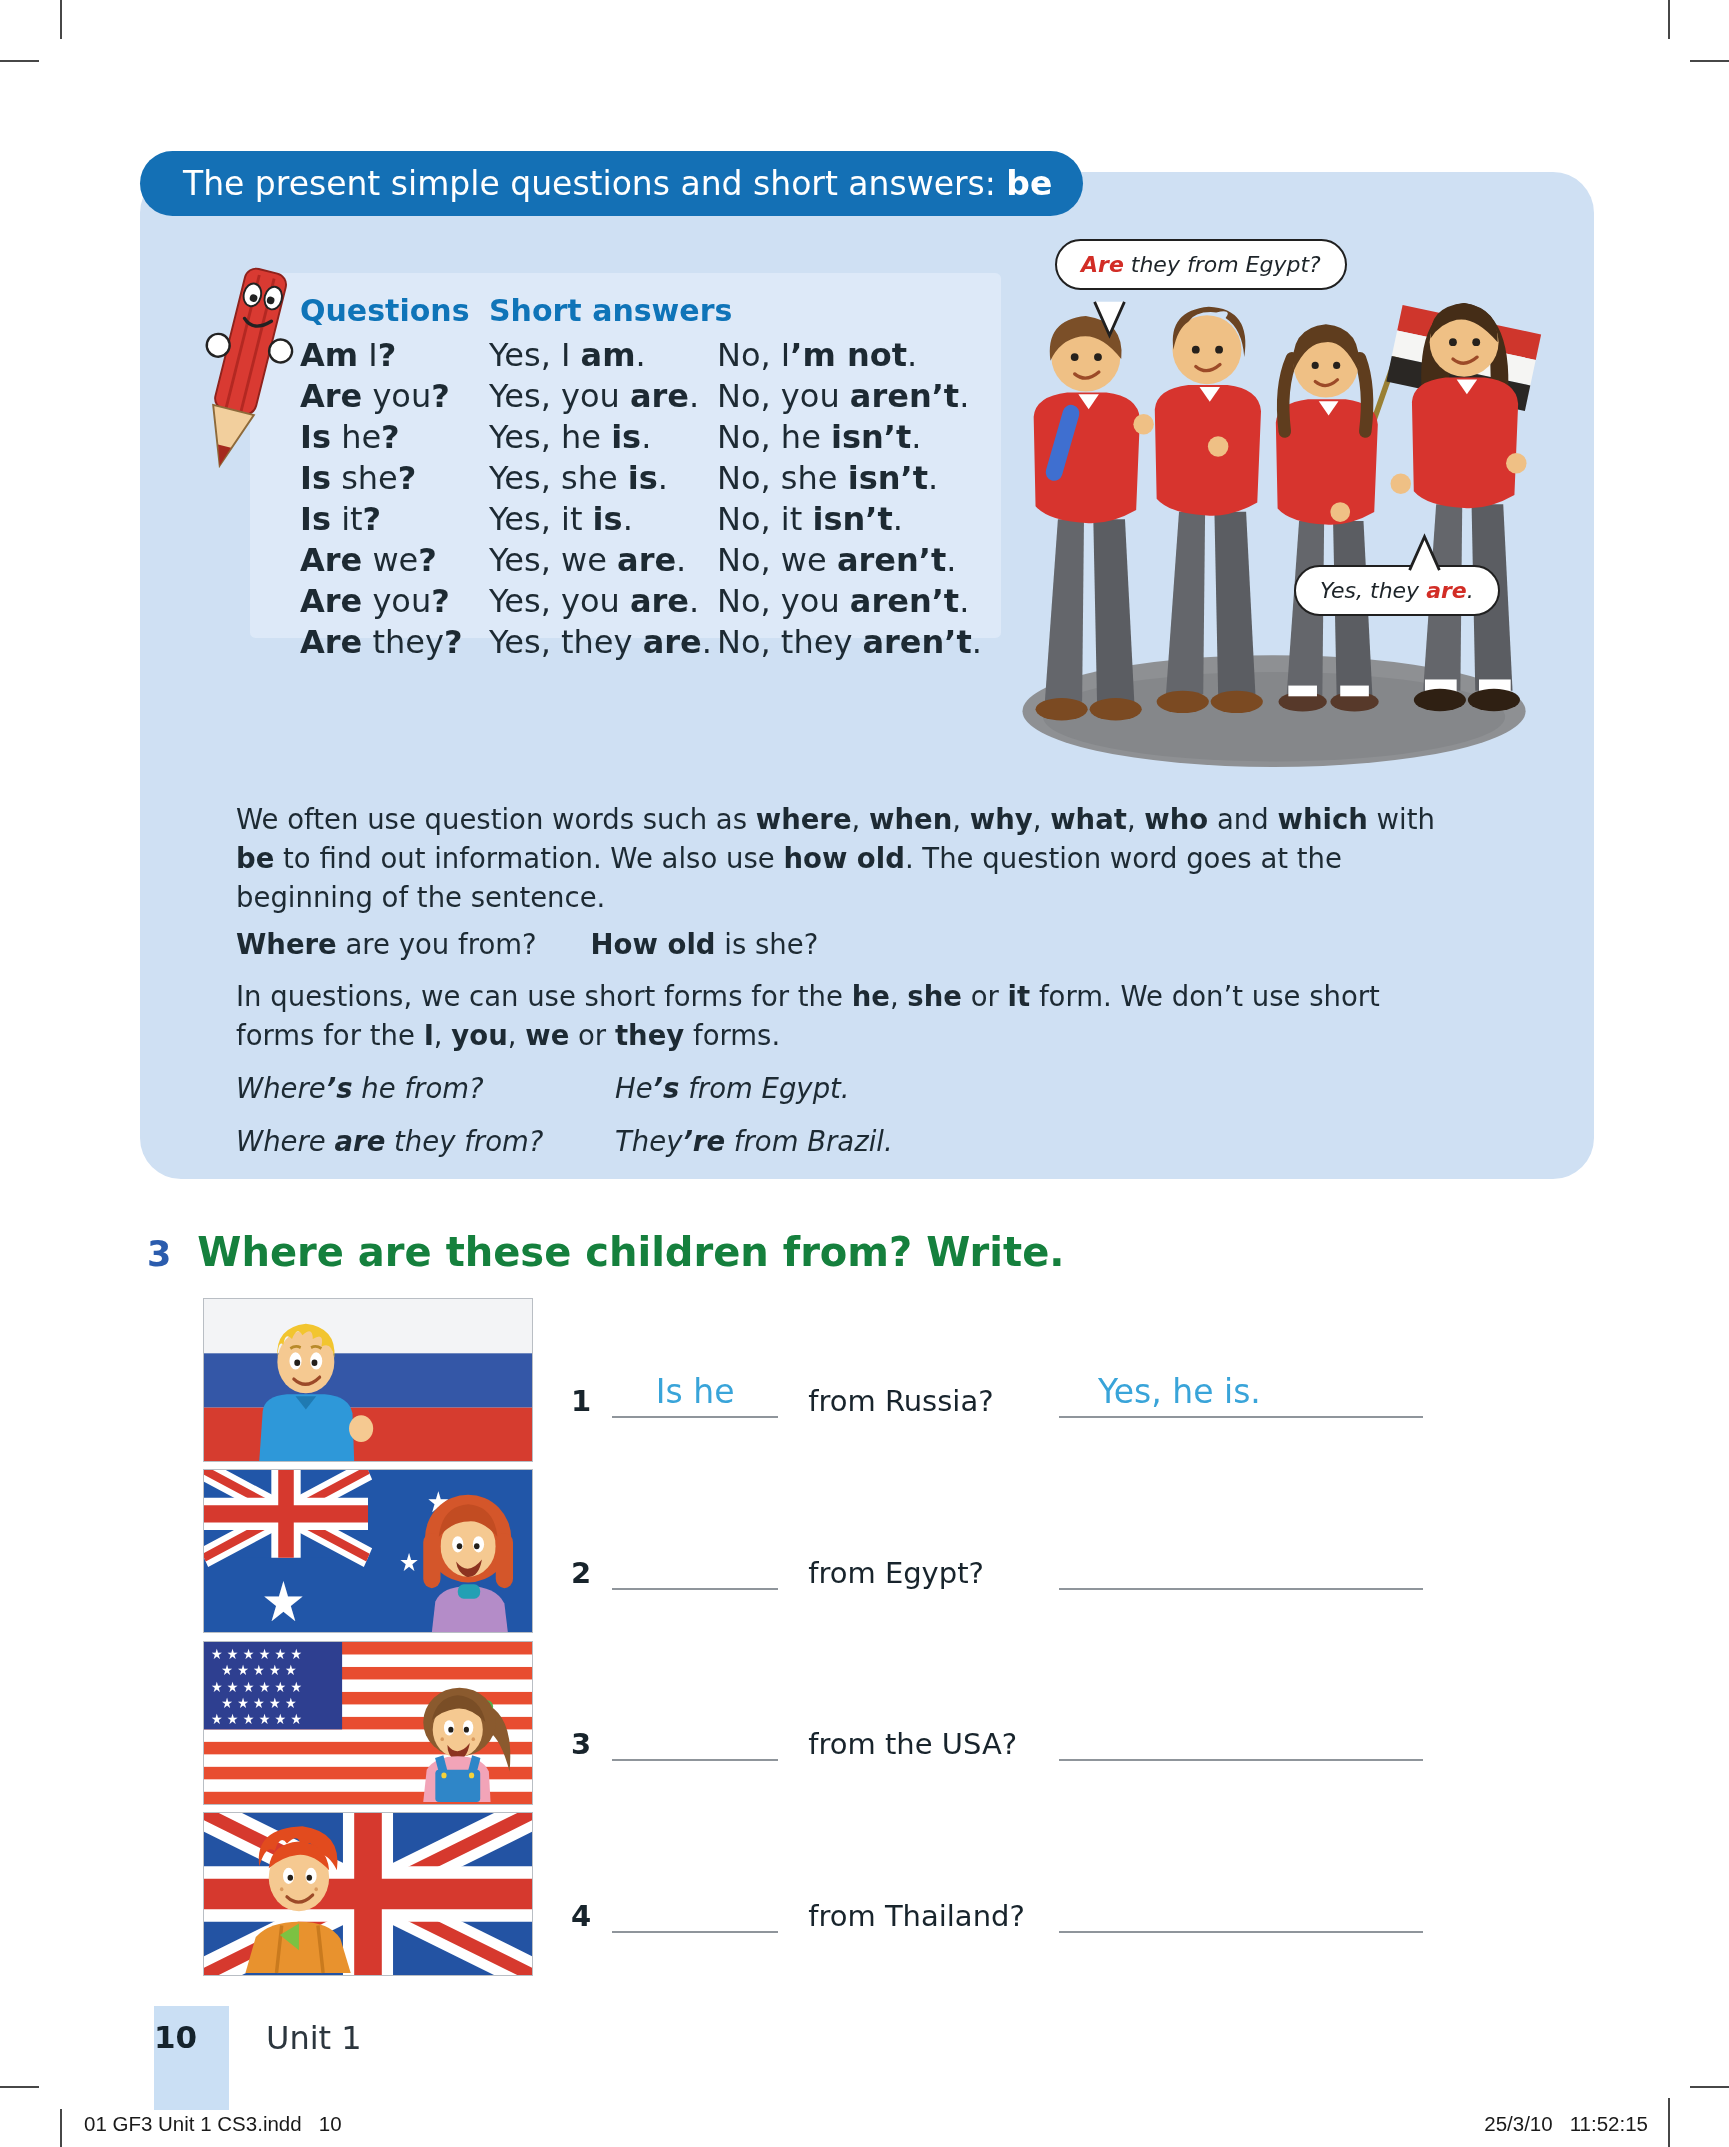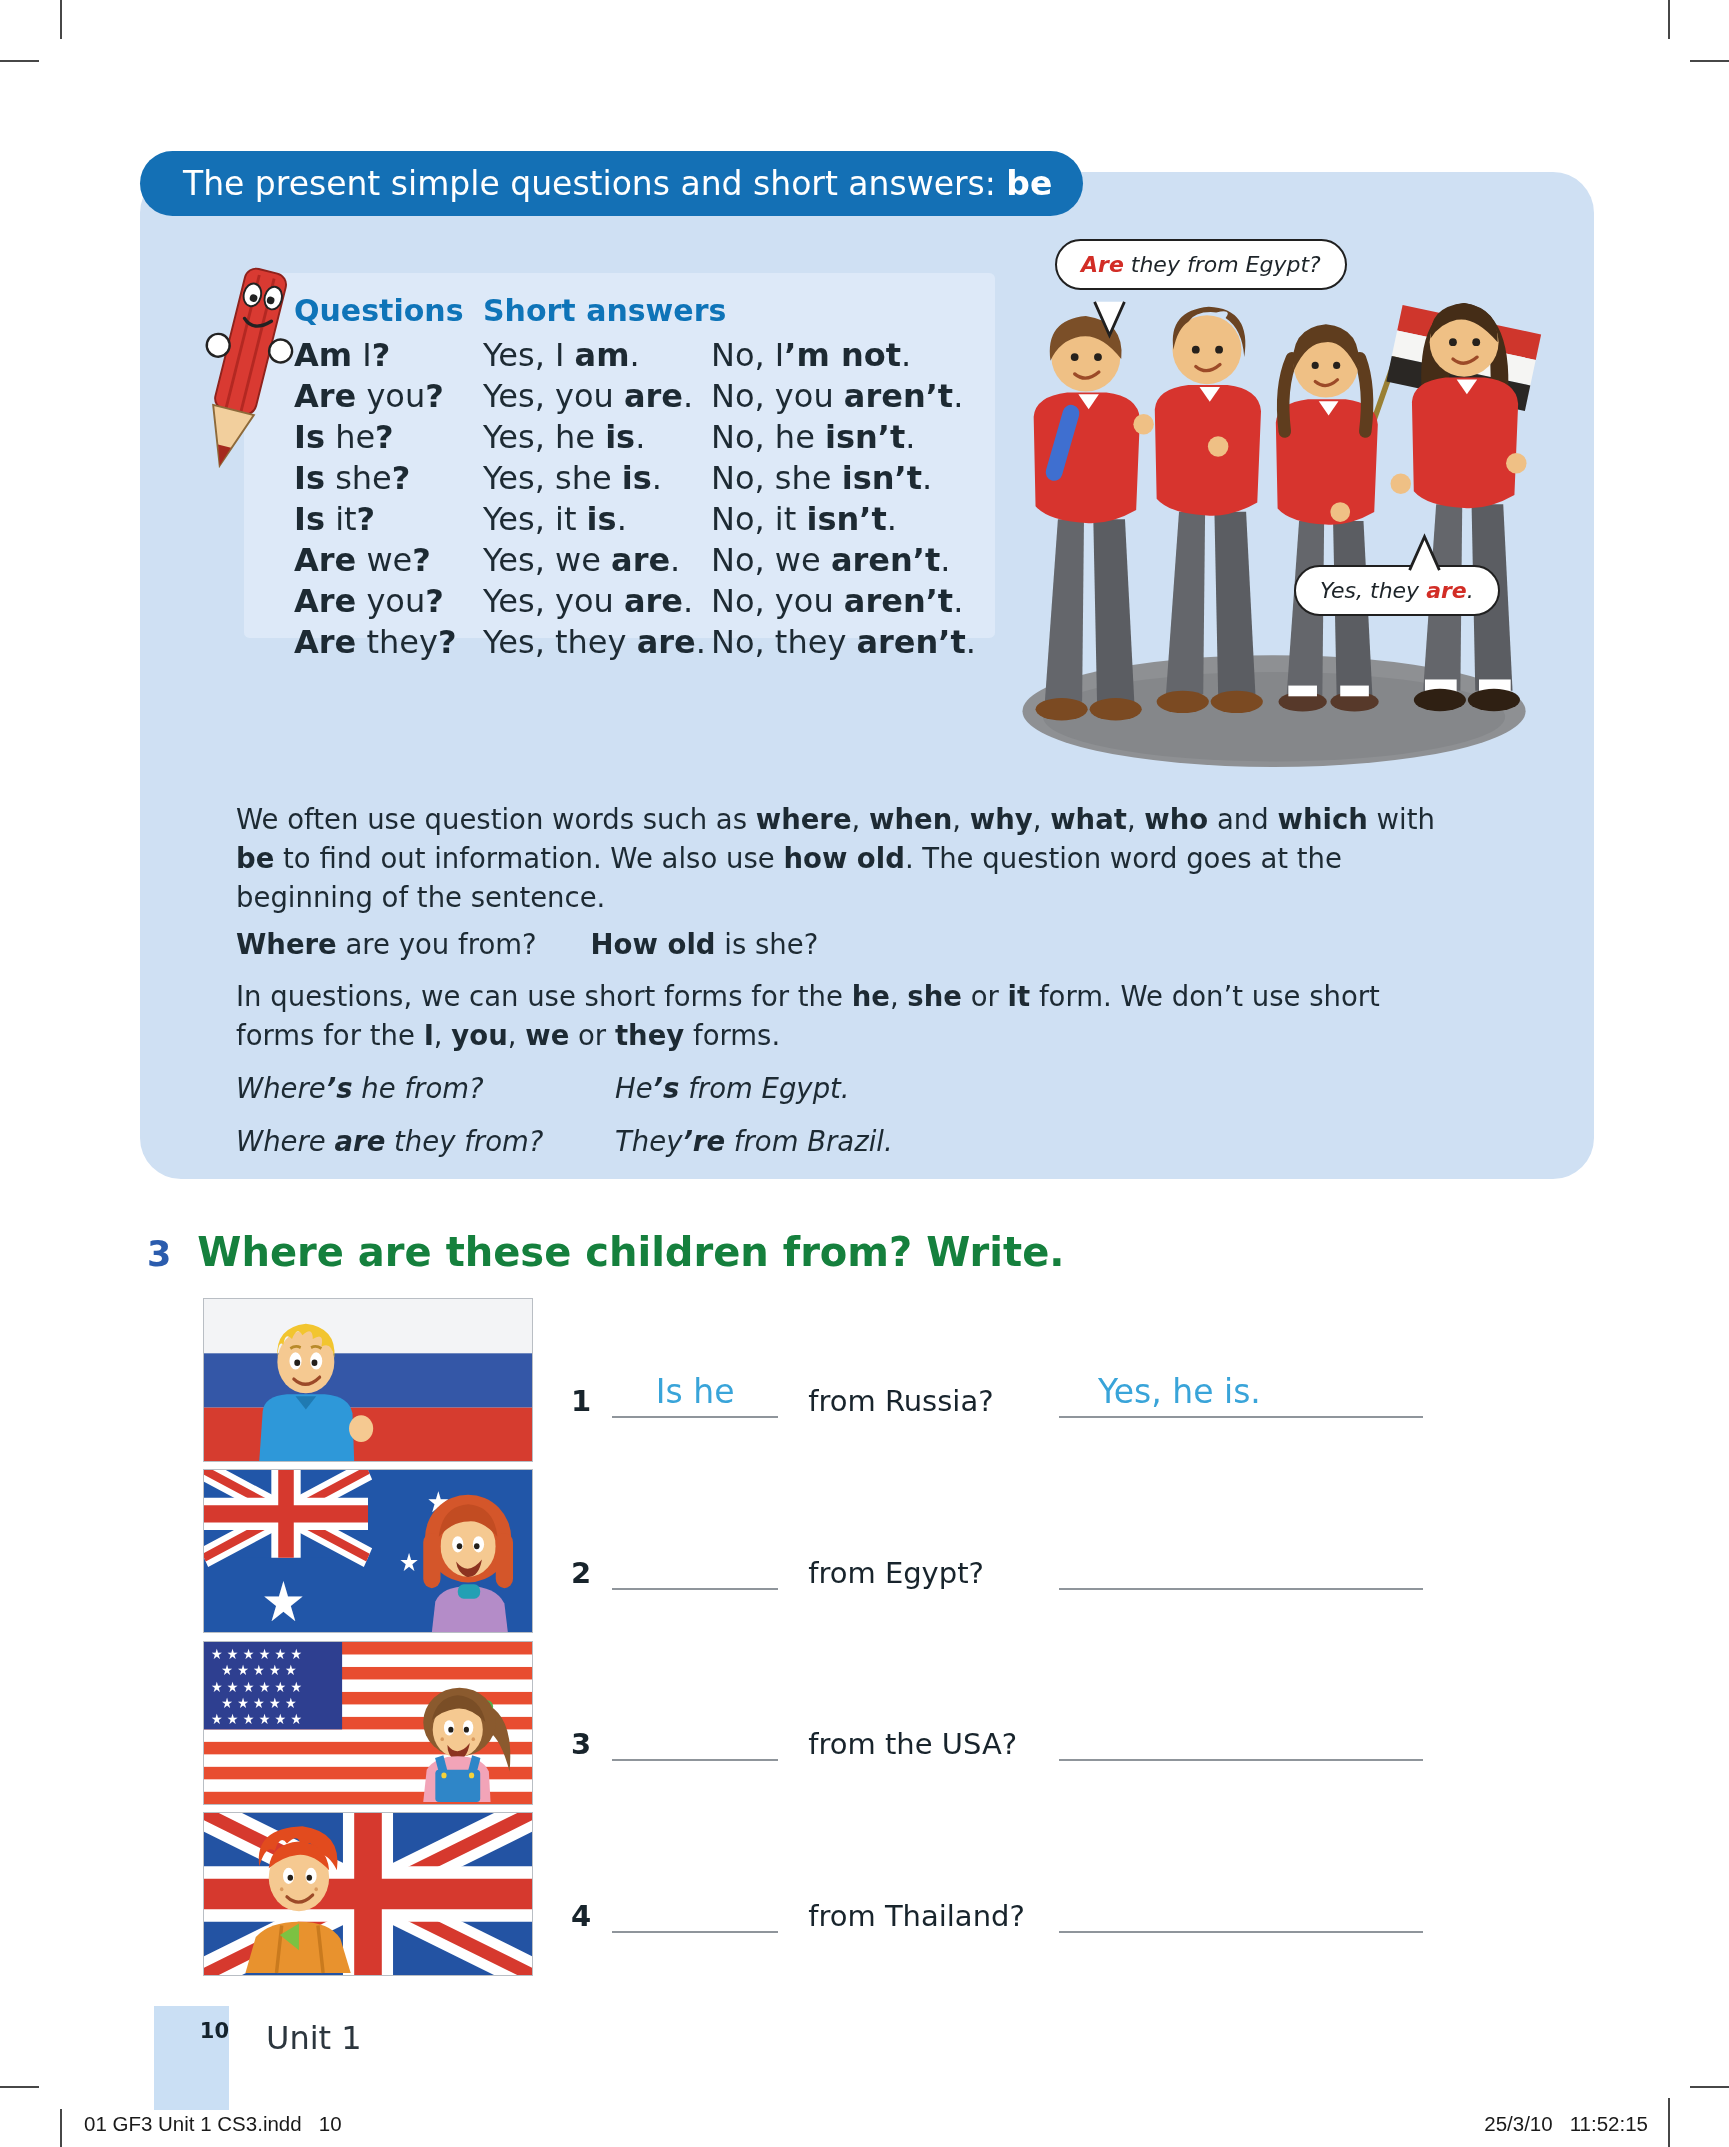--- a/index.html
+++ b/index.html
@@ -11,21 +11,21 @@
   .banner{position:absolute;left:140px;top:151px;width:943px;height:65px;
           background:var(--banner-blue,#1470b5);border-radius:34px;color:#fff;
           font-size:33px;line-height:65px;padding-left:43px;box-sizing:border-box;z-index:4;white-space:nowrap}
   .banner b{font-weight:bold}
 
   
   .rule-panel{position:absolute;left:140px;top:172px;width:1454px;height:1007px;
               background:var(--panel-blue,#cfe0f3);border-radius:41px;z-index:0}
 
   
-  .table-panel{position:absolute;left:244px;top:273px;width:751px;height:365px;
+  .table-panel{position:absolute;left:250px;top:273px;width:751px;height:365px;
                background:var(--table-panel-blue,#dde9f8);border-radius:5.6px;z-index:1;
                box-sizing:border-box;padding:15px 13px 0 50px}
   .tbl-head{display:grid;grid-template-columns:189px 1fr;font-weight:bold;
             color:var(--heading-blue,#0f74b8);font-size:30px;line-height:45px;margin-bottom:1.9px}
   #table-rows{display:grid;grid-template-columns:189px 228px 1fr;font-size:32px;line-height:41px}
   .sg1{font-weight:bold}
   .sg2{font-weight:bold;color:var(--accent-red,#d22d26)}
 
   .pencil{position:absolute;left:180px;top:261px;width:131px;height:224px;z-index:3}
   .kids{position:absolute;left:1002px;top:275px;width:559px;height:508px;z-index:1}
@@ -54,21 +54,21 @@
         font-size:29px;color:#18242c}
   .inum{font-weight:bold;width:30px;flex:none}
   .blank{border-bottom:2.8px solid #8f959b;display:flex;align-items:flex-end;box-sizing:border-box}
   .blank-q{width:166px;margin-left:11.2px;flex:none;justify-content:center;height:47px}
   .qtext{margin-left:30px;white-space:nowrap}
   .blank-a{position:absolute;left:488px;bottom:0;width:364px;height:48px;padding-left:39px;justify-content:flex-start}
   .hand{font-size:33px;color:var(--handwriting-blue,#39a4d9);line-height:1;padding-bottom:8px;white-space:pre}
 
   
   .footer-box{position:absolute;left:154px;top:2006px;width:75px;height:104px;background:#cadff4;
-              text-align:right;font-weight:bold;font-size:21px;padding-top:13px;box-sizing:border-box;color:#15232c}
+              text-align:left;font-weight:bold;font-size:31px;padding-top:13px;box-sizing:border-box;color:#15232c}
   .unit-label{position:absolute;left:266px;top:2019px;font-size:32px;color:#2c363e}
   .print{position:absolute;top:2112px;font-family:"Liberation Sans",sans-serif;font-size:20.5px;color:#1a1a1a;white-space:pre}
   .print-left{left:84px}
   .print-right{right:81px}
 </style>
 </head>
 <body>
 
 <div class="page">
 

